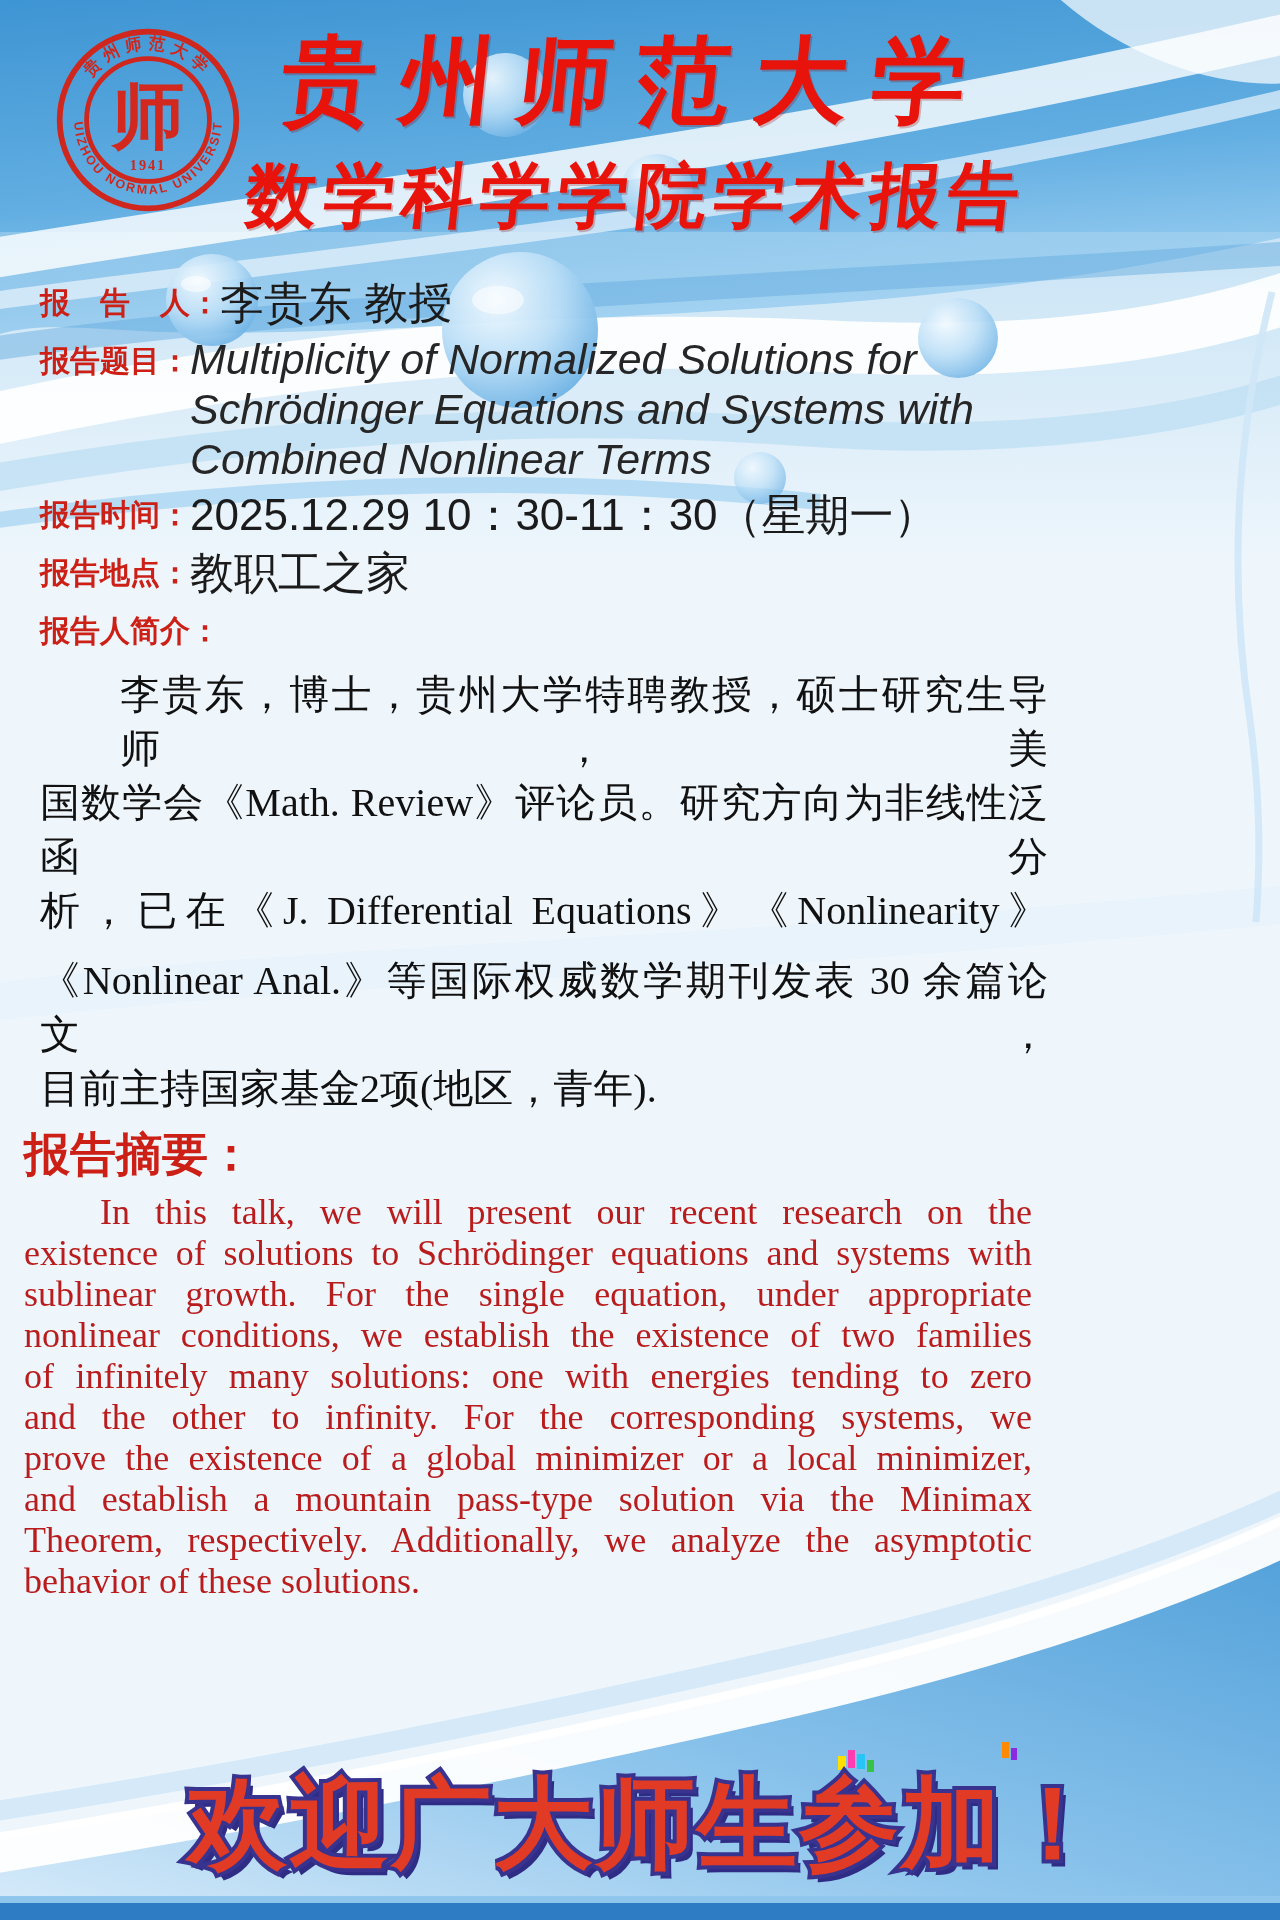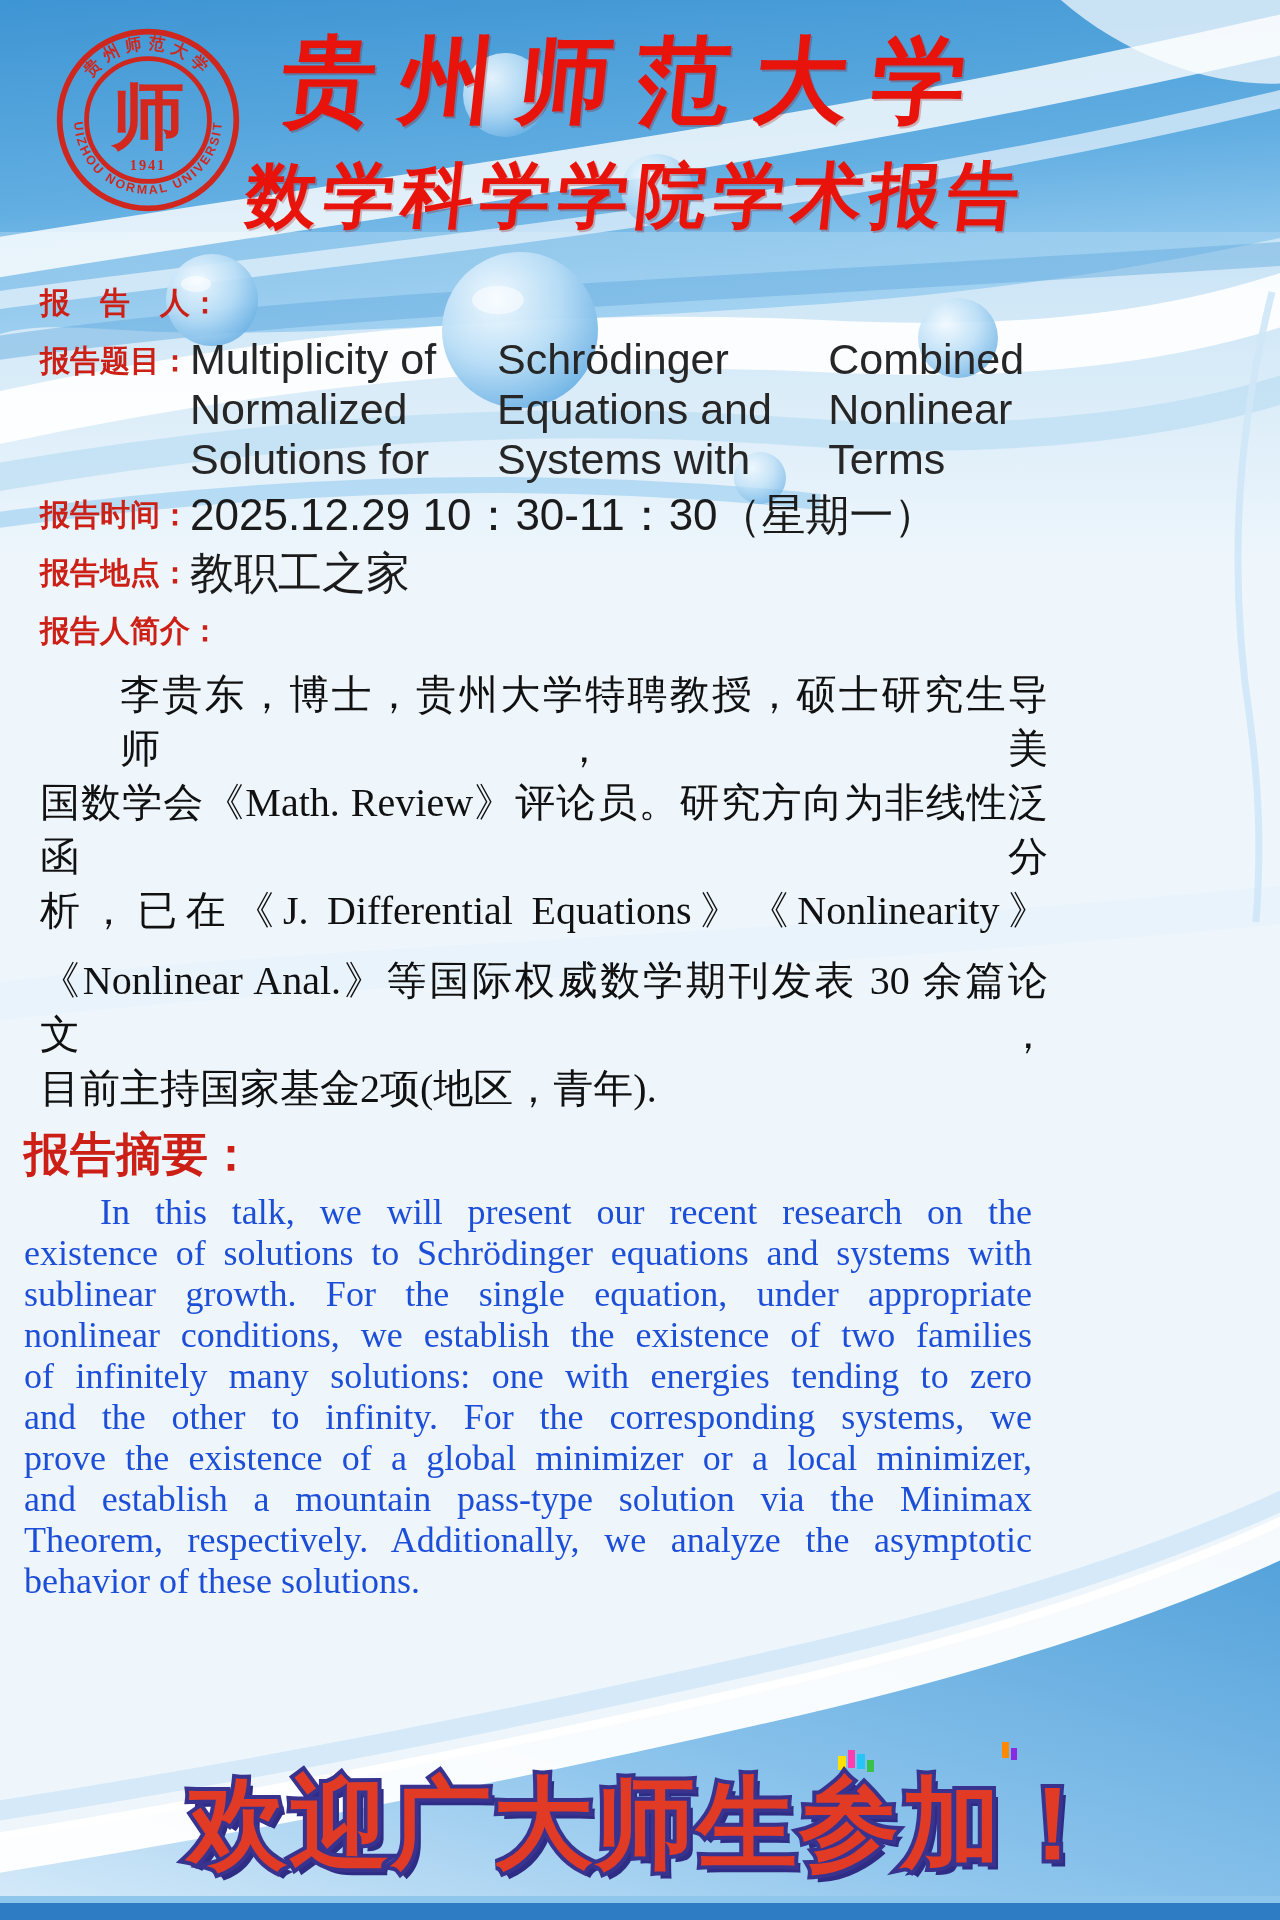--- a/index.html
+++ b/index.html
@@ -22,33 +22,33 @@
     font-size:71px;font-weight:800;letter-spacing:7px;line-height:92px;margin-top:14px;
     transform:skewX(-6deg);text-shadow:2px 2px 0 rgba(140,0,0,.25);
     white-space:nowrap;
   }
 
   
   .info{position:absolute;left:40px;top:276px;width:1008px;color:#1b1b1b;}
   .row{display:flex;align-items:flex-start;margin-bottom:4px;}
   .lbl{color:#cc2017;font-weight:700;font-size:30px;line-height:54px;white-space:nowrap;flex:0 0 auto;}
   .val{font-size:44px;line-height:54px;}
-  .talk-title-lines{display:flex;flex-direction:row;}
+  .talk-title-lines{display:flex;flex-direction:column;font-style:italic;}
   .talk-title-line{font-size:43px;line-height:50px;color:#262626;}
   .bio-head{margin-top:2px;}
   .bio{margin-top:10px;font-family:"Liberation Serif",serif;font-size:40px;color:#111;}
   .bio-line{line-height:54px;}
   .jl{text-align:justify;text-align-last:justify;}
   .bio-first{padding-left:80px;}
   .bio-gap{margin-top:16px;}
 
   
   .abstract{position:absolute;left:24px;top:1126px;width:1008px;}
   .abstract-head{color:#cc2017;font-weight:700;font-size:46px;line-height:56px;margin-bottom:10px;}
-  .abstract-body{font-family:"Liberation Serif",serif;font-size:36px;color:#1d4ed8;}
+  .abstract-body{font-family:"Liberation Serif",serif;font-size:36px;color:#b91c1c;}
   .abs-line{line-height:41px;}
   .abs-first{padding-left:76px;}
 
   
   .welcome-svg{position:absolute;left:0;top:1712px;width:1280px;height:200px;display:block;}
 </style>
 </head>
 <body>
 
 <div class="poster">
@@ -144,20 +144,21 @@
 
   <div class="titles">
     <div class="title-line1">贵州师范大学</div>
     <div class="title-line2">数学科学学院学术报告</div>
   </div>
 
   <div class="info">
 
     <div class="row">
       <span class="lbl">报　告　人：</span>
+      <span class="val">李贵东 教授</span>
     </div>
 
     <div class="row">
       <span class="lbl">报告题目：</span>
       <span class="talk-title-lines">
         <span class="talk-title-line">Multiplicity of Normalized Solutions for</span>
         <span class="talk-title-line">Schrödinger Equations and Systems with</span>
         <span class="talk-title-line">Combined Nonlinear Terms</span>
       </span>
     </div>

